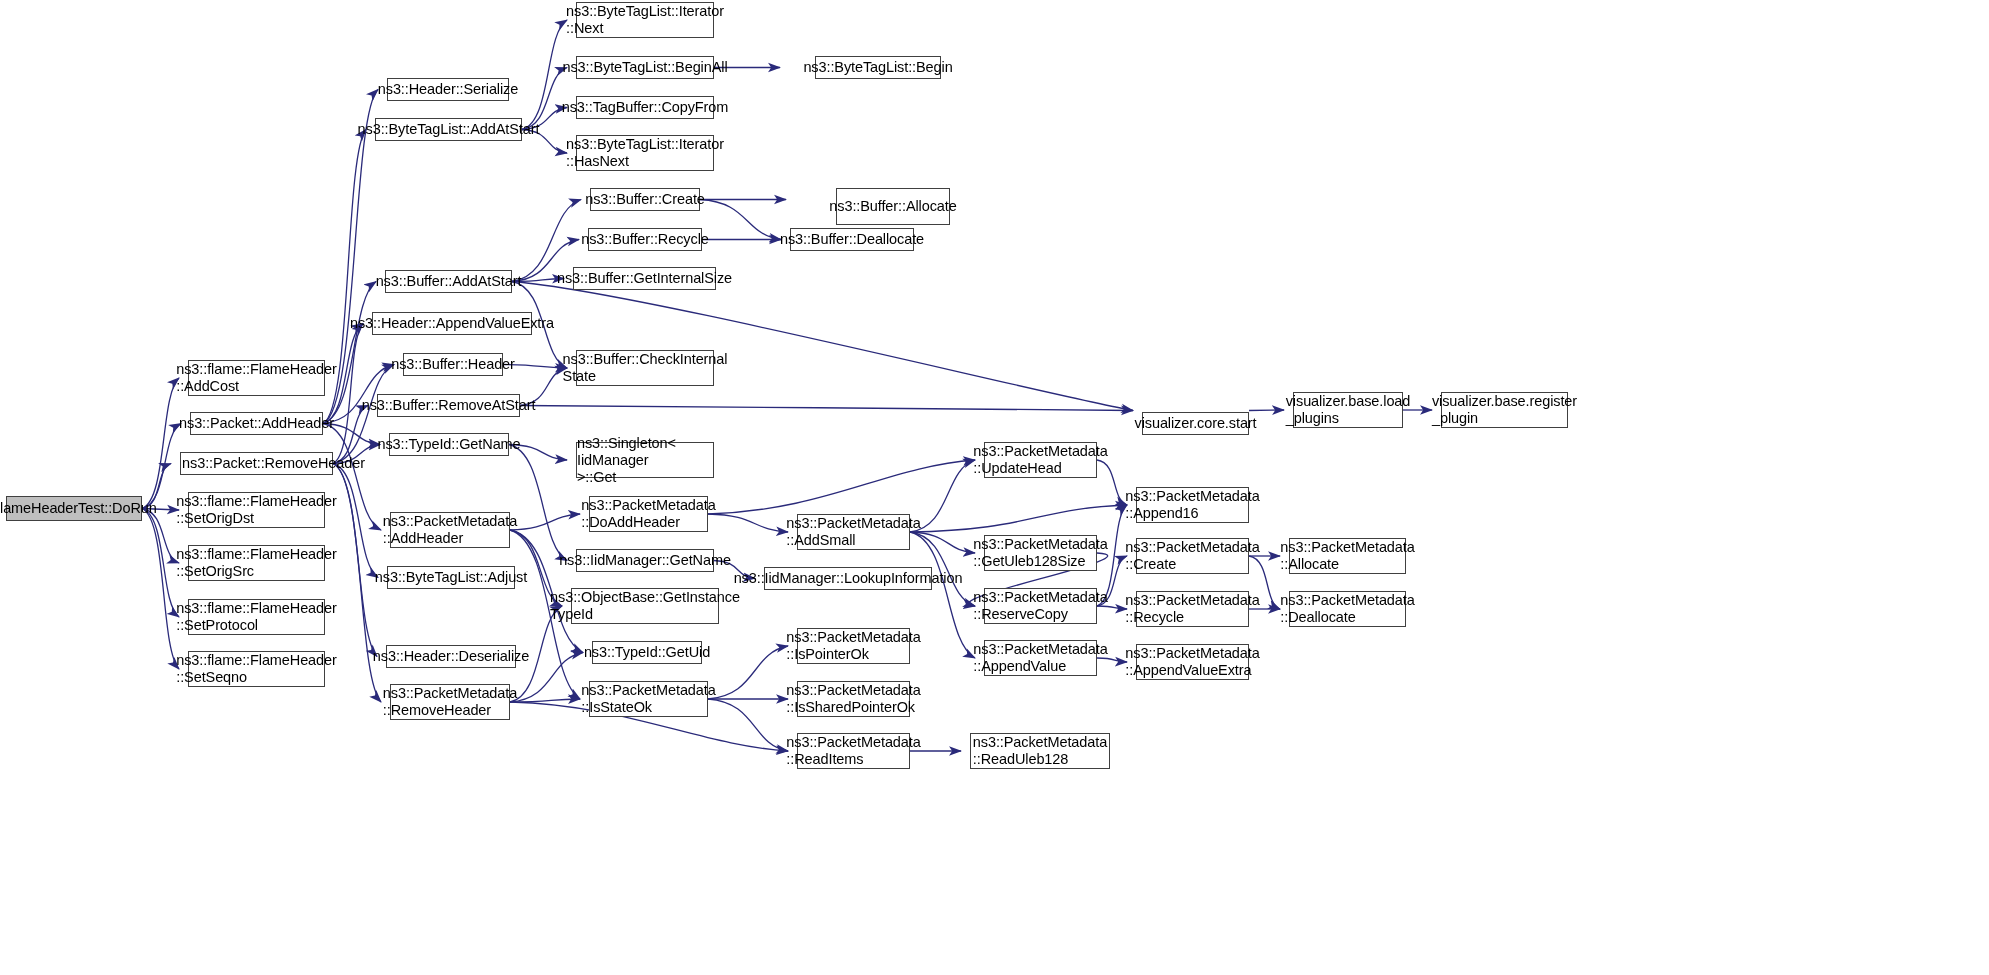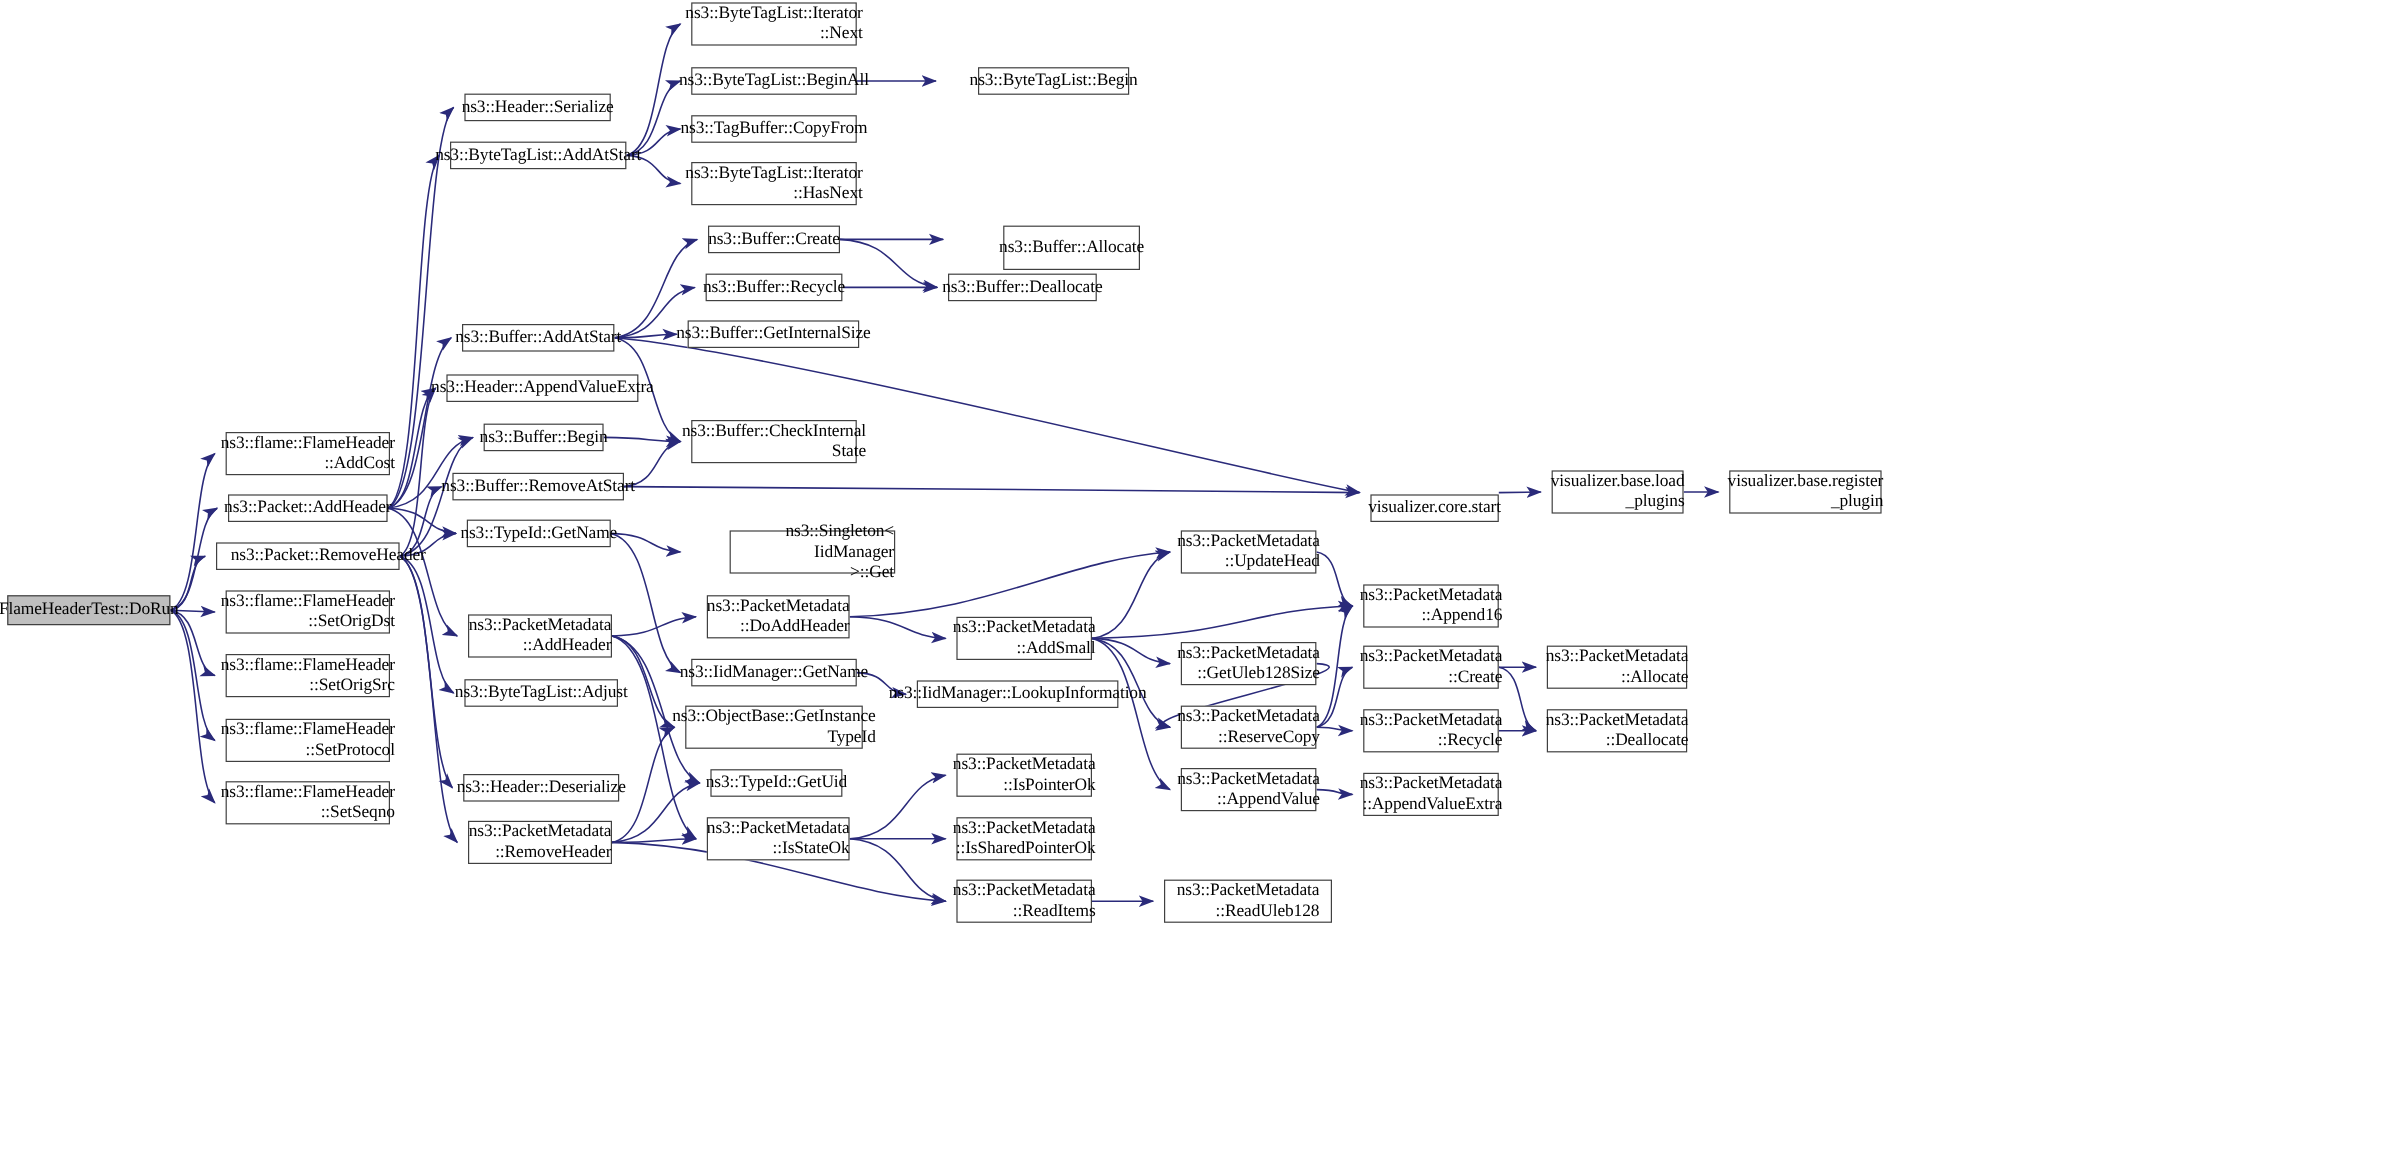--- a/index.html
+++ b/index.html
@@ -28,25 +28,24 @@
     position: absolute;
     box-sizing: border-box;
     border: 1px solid #404040;
     background: #ffffff;
     color: #000000;
     font-size: 14.5px;
     line-height: 17px;
     display: flex;
     align-items: center;
     justify-content: center;
-    text-align: right;
+    text-align: left;
     white-space: pre-line;
     letter-spacing: -0.1px;
     z-index: 5;
-    font-family: Liberation Serif, serif;
   }
   .node.root {
     background: #bfbfbf;
     border: 1px solid #404040;
   }
   .node.thick {
     border: 1.6px solid #404040;
   }
 </style>
 </head>
@@ -143,41 +142,41 @@
       <div class="node" style="left: 188px; top: 545px; width: 137px; height: 36px;">ns3::flame::FlameHeader
 ::SetOrigSrc</div>
       <div class="node" style="left: 188px; top: 599px; width: 137px; height: 36px;">ns3::flame::FlameHeader
 ::SetProtocol</div>
       <div class="node" style="left: 188px; top: 651px; width: 137px; height: 36px;">ns3::flame::FlameHeader
 ::SetSeqno</div>
       <div class="node" style="left: 387px; top: 78px; width: 122px; height: 23px;">ns3::Header::Serialize</div>
       <div class="node thick" style="left: 375px; top: 118px; width: 147px; height: 23px;">ns3::ByteTagList::AddAtStart</div>
       <div class="node thick" style="left: 385px; top: 270px; width: 127px; height: 23px;">ns3::Buffer::AddAtStart</div>
       <div class="node" style="left: 372px; top: 312px; width: 160px; height: 23px;">ns3::Header::AppendValueExtra</div>
-      <div class="node thick" style="left: 403px; top: 353px; width: 100px; height: 23px;">ns3::Buffer::Begin</div>
+      <div class="node thick" style="left: 403px; top: 353px; width: 100px; height: 23px;">ns3::Buffer::Header</div>
       <div class="node" style="left: 377px; top: 394px; width: 143px; height: 23px;">ns3::Buffer::RemoveAtStart</div>
       <div class="node thick" style="left: 389px; top: 433px; width: 120px; height: 23px;">ns3::TypeId::GetName</div>
       <div class="node thick" style="left: 390px; top: 512px; width: 120px; height: 36px;">ns3::PacketMetadata
 ::AddHeader</div>
       <div class="node" style="left: 387px; top: 566px; width: 128px; height: 23px;">ns3::ByteTagList::Adjust</div>
       <div class="node" style="left: 386px; top: 645px; width: 130px; height: 23px;">ns3::Header::Deserialize</div>
       <div class="node thick" style="left: 390px; top: 684px; width: 120px; height: 36px;">ns3::PacketMetadata
 ::RemoveHeader</div>
       <div class="node thick" style="left: 576px; top: 2px; width: 138px; height: 36px;">ns3::ByteTagList::Iterator
 ::Next</div>
       <div class="node thick" style="left: 576px; top: 56px; width: 138px; height: 23px;">ns3::ByteTagList::BeginAll</div>
       <div class="node" style="left: 576px; top: 96px; width: 138px; height: 23px;">ns3::TagBuffer::CopyFrom</div>
       <div class="node thick" style="left: 576px; top: 135px; width: 138px; height: 36px;">ns3::ByteTagList::Iterator
 ::HasNext</div>
       <div class="node" style="left: 590px; top: 188px; width: 110px; height: 23px;">ns3::Buffer::Create</div>
       <div class="node" style="left: 588px; top: 228px; width: 114px; height: 23px;">ns3::Buffer::Recycle</div>
       <div class="node" style="left: 573px; top: 267px; width: 143px; height: 23px;">ns3::Buffer::GetInternalSize</div>
       <div class="node thick" style="left: 576px; top: 350px; width: 138px; height: 36px;">ns3::Buffer::CheckInternal
 State</div>
-      <div class="node" style="left: 576px; top: 442px; width: 138px; height: 36px; margin-left: 32px;">ns3::Singleton&lt; IidManager
+      <div class="node" style="left: 576px; top: 442px; width: 138px; height: 36px;">ns3::Singleton&lt; IidManager
 &gt;::Get</div>
       <div class="node thick" style="left: 589px; top: 496px; width: 119px; height: 36px;">ns3::PacketMetadata
 ::DoAddHeader</div>
       <div class="node" style="left: 576px; top: 549px; width: 138px; height: 23px;">ns3::IidManager::GetName</div>
       <div class="node thick" style="left: 571px; top: 588px; width: 148px; height: 36px;">ns3::ObjectBase::GetInstance
 TypeId</div>
       <div class="node thick" style="left: 592px; top: 641px; width: 110px; height: 23px;">ns3::TypeId::GetUid</div>
       <div class="node thick" style="left: 589px; top: 681px; width: 119px; height: 36px;">ns3::PacketMetadata
 ::IsStateOk</div>
       <div class="node" style="left: 789px; top: 56px; width: 126px; height: 23px; margin-left: 26px;">ns3::ByteTagList::Begin</div>

